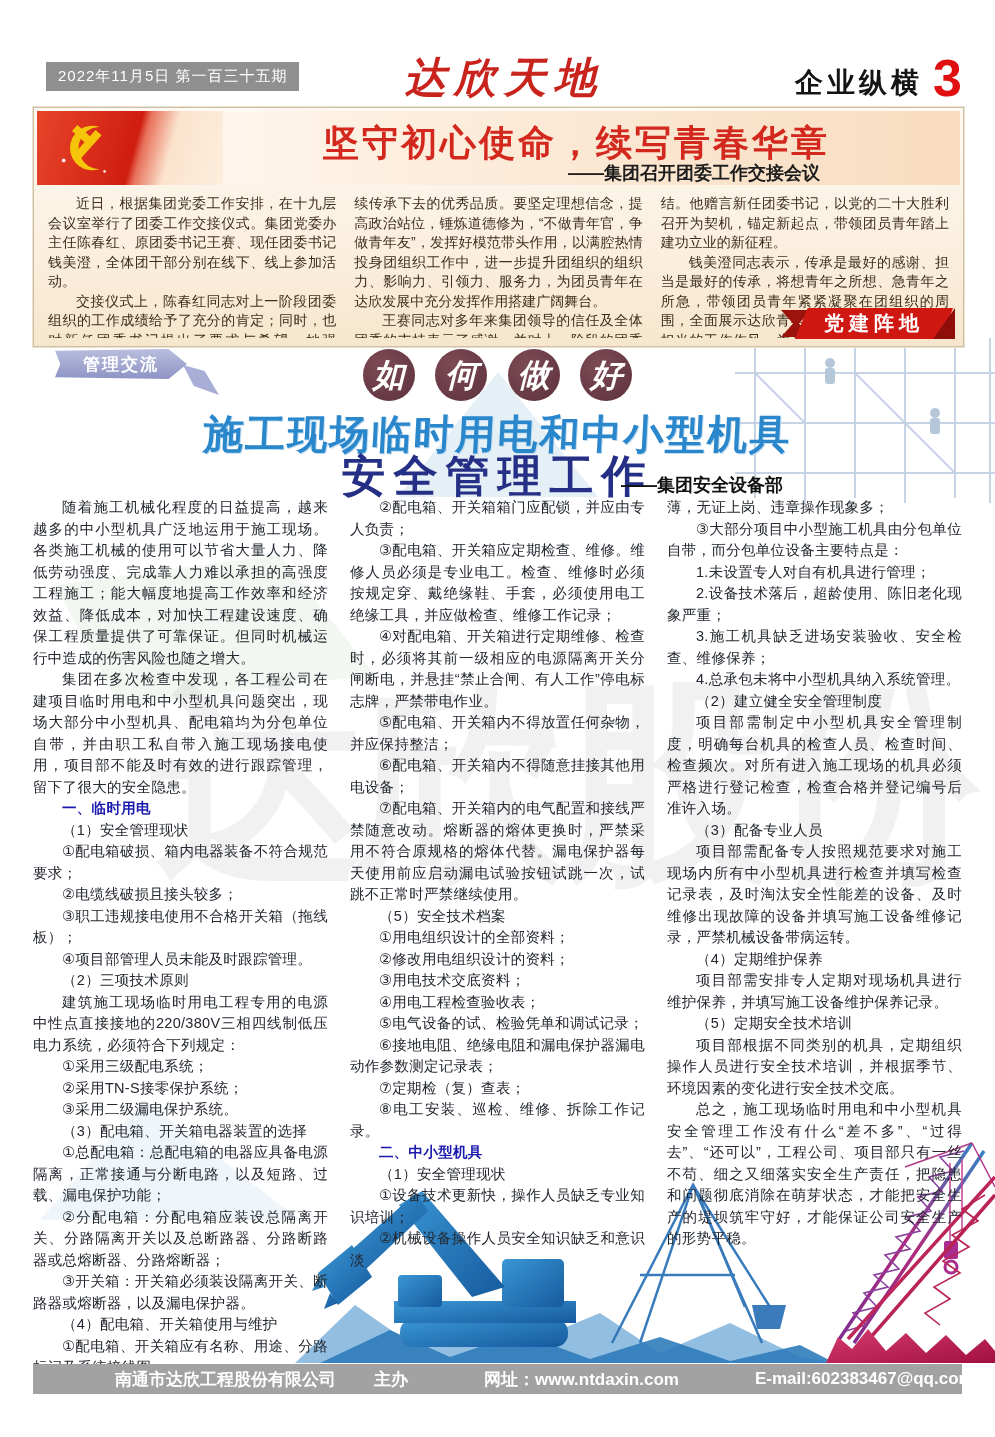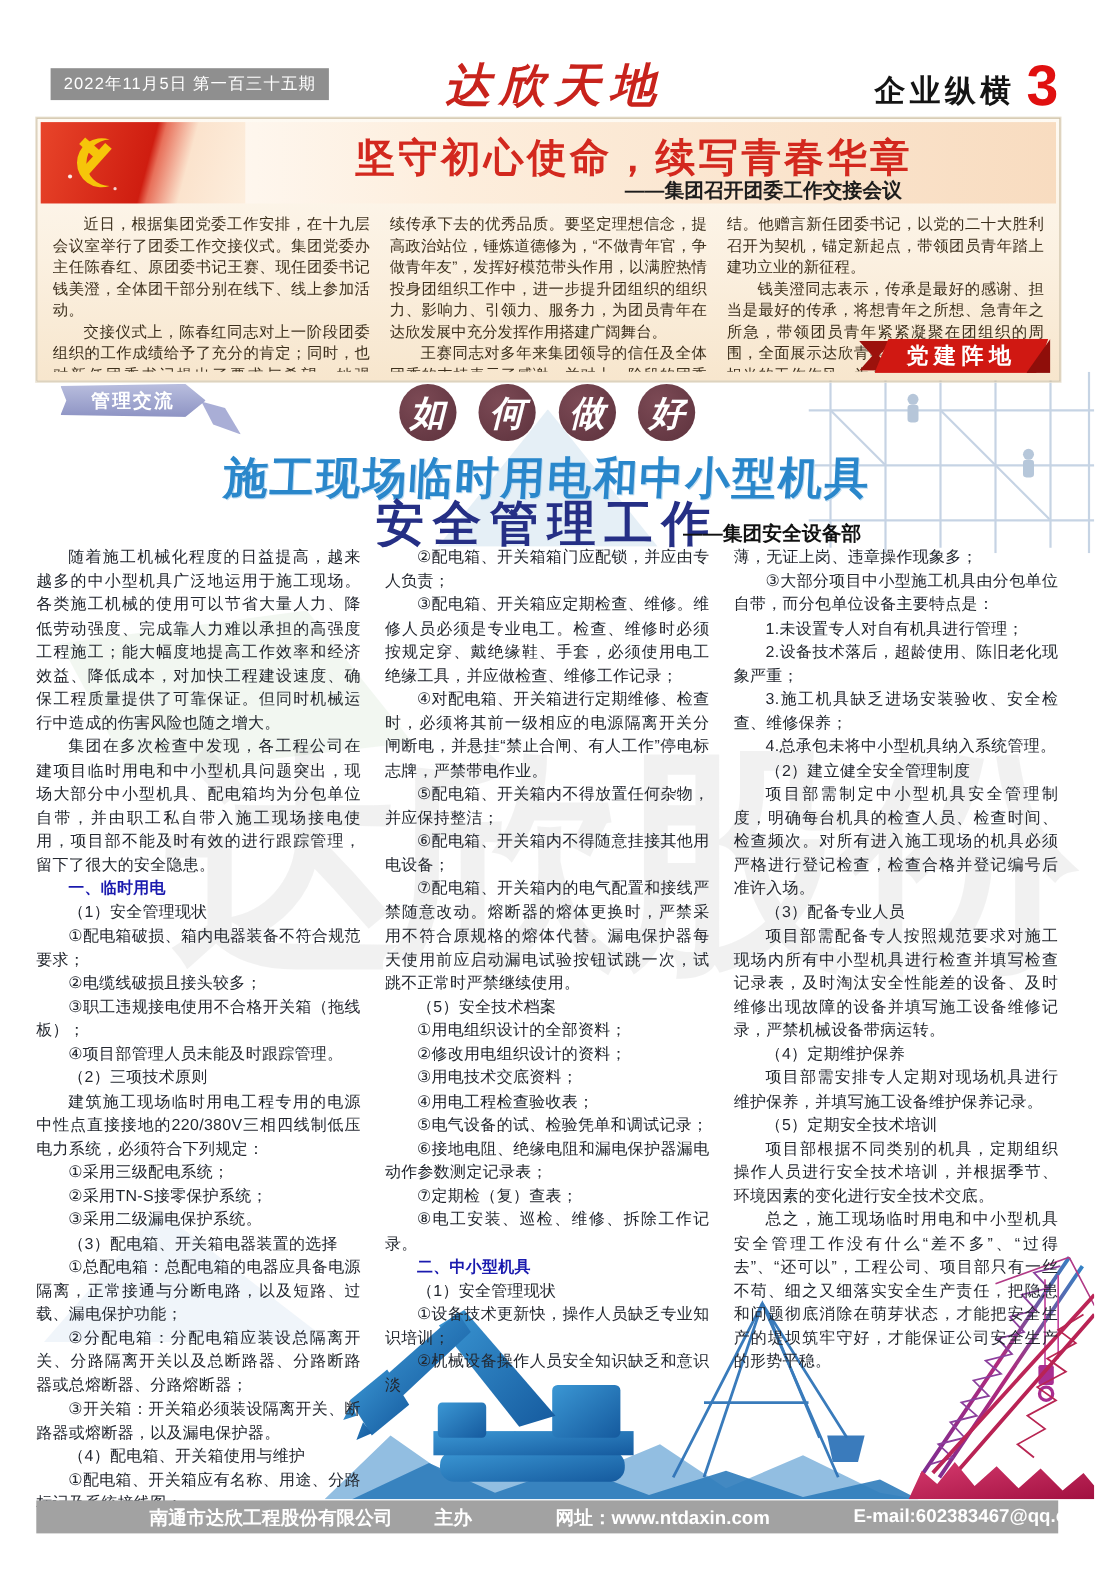--- a/index.html
+++ b/index.html
@@ -81,21 +81,21 @@
          clip-path:polygon(0 100%,40% 0,100% 100%);z-index:1;}
   .scaffold{position:absolute;right:0;top:338px;z-index:1;opacity:.65;}
   .watermark{position:absolute;left:150px;top:640px;width:740px;z-index:1;
              font-size:215px;font-weight:bold;color:#9a9a9a;opacity:.13;letter-spacing:-10px;
              white-space:nowrap;font-family:Liberation Mono, monospace;}
   .machinery{position:absolute;left:0;top:1125px;z-index:1;}
 
   
   .footer{position:absolute;left:33px;right:33px;top:1364px;height:30px;background:#a2a2a2;z-index:5;
           display:flex;align-items:center;color:#fff;font-size:17px;font-weight:bold;
-          padding:0 103px;box-sizing:border-box;gap:38px;white-space:nowrap;}
+          padding:0 82px;box-sizing:border-box;gap:38px;white-space:nowrap;}
   .footer .gap{flex:1;}
 </style>
 </head>
 <body>
 
 <div class="page">
 
   <div class="header">
     <div class="date-box">2022年11月5日 第一百三十五期</div>
     <div class="masthead">达欣天地</div>

